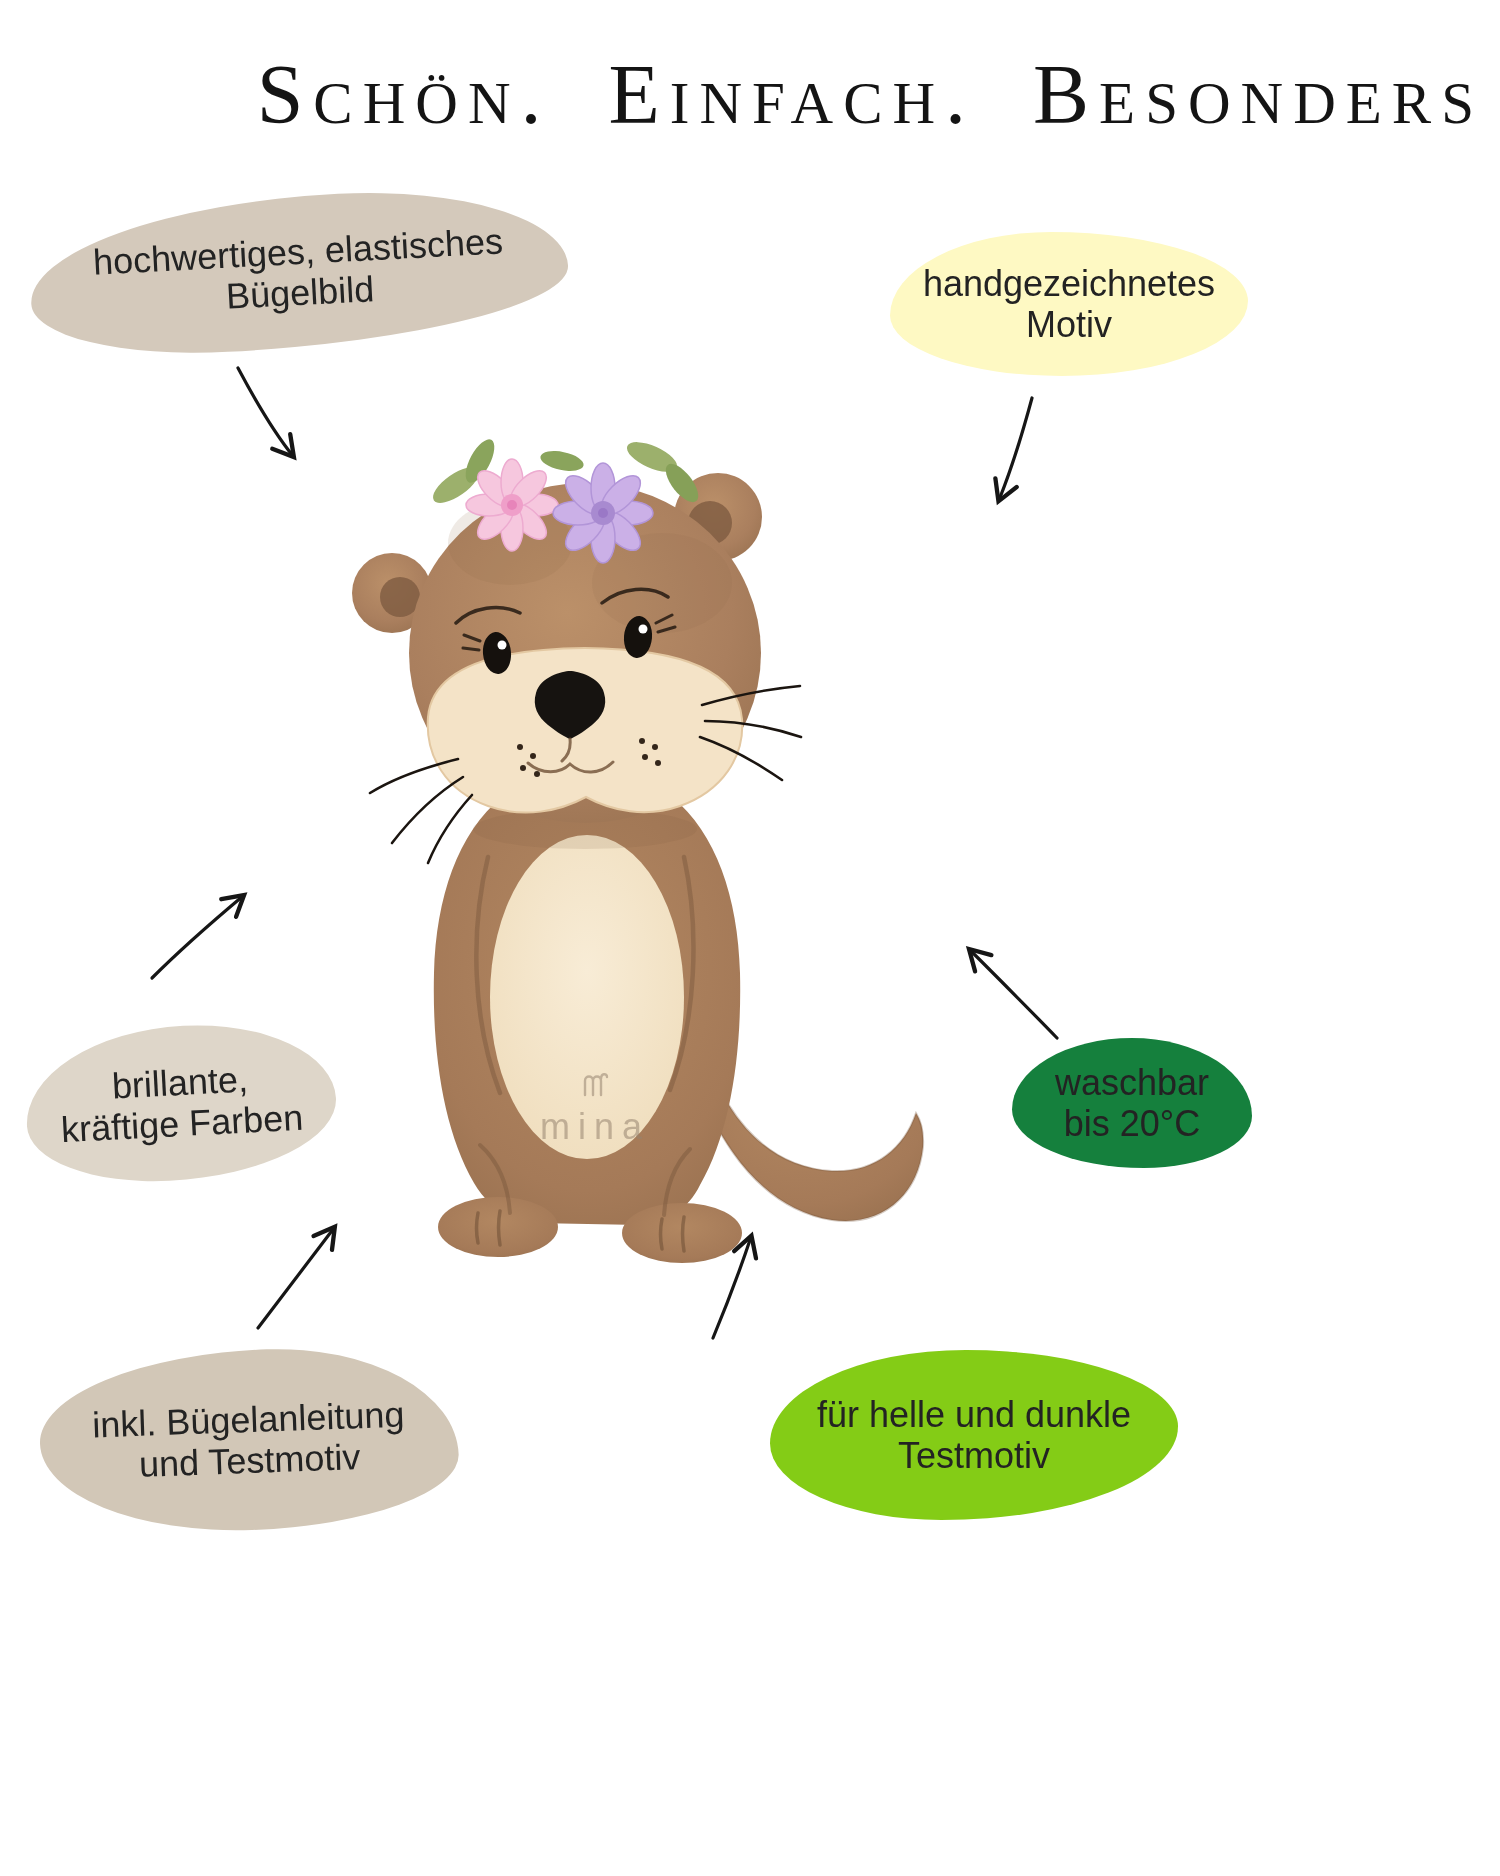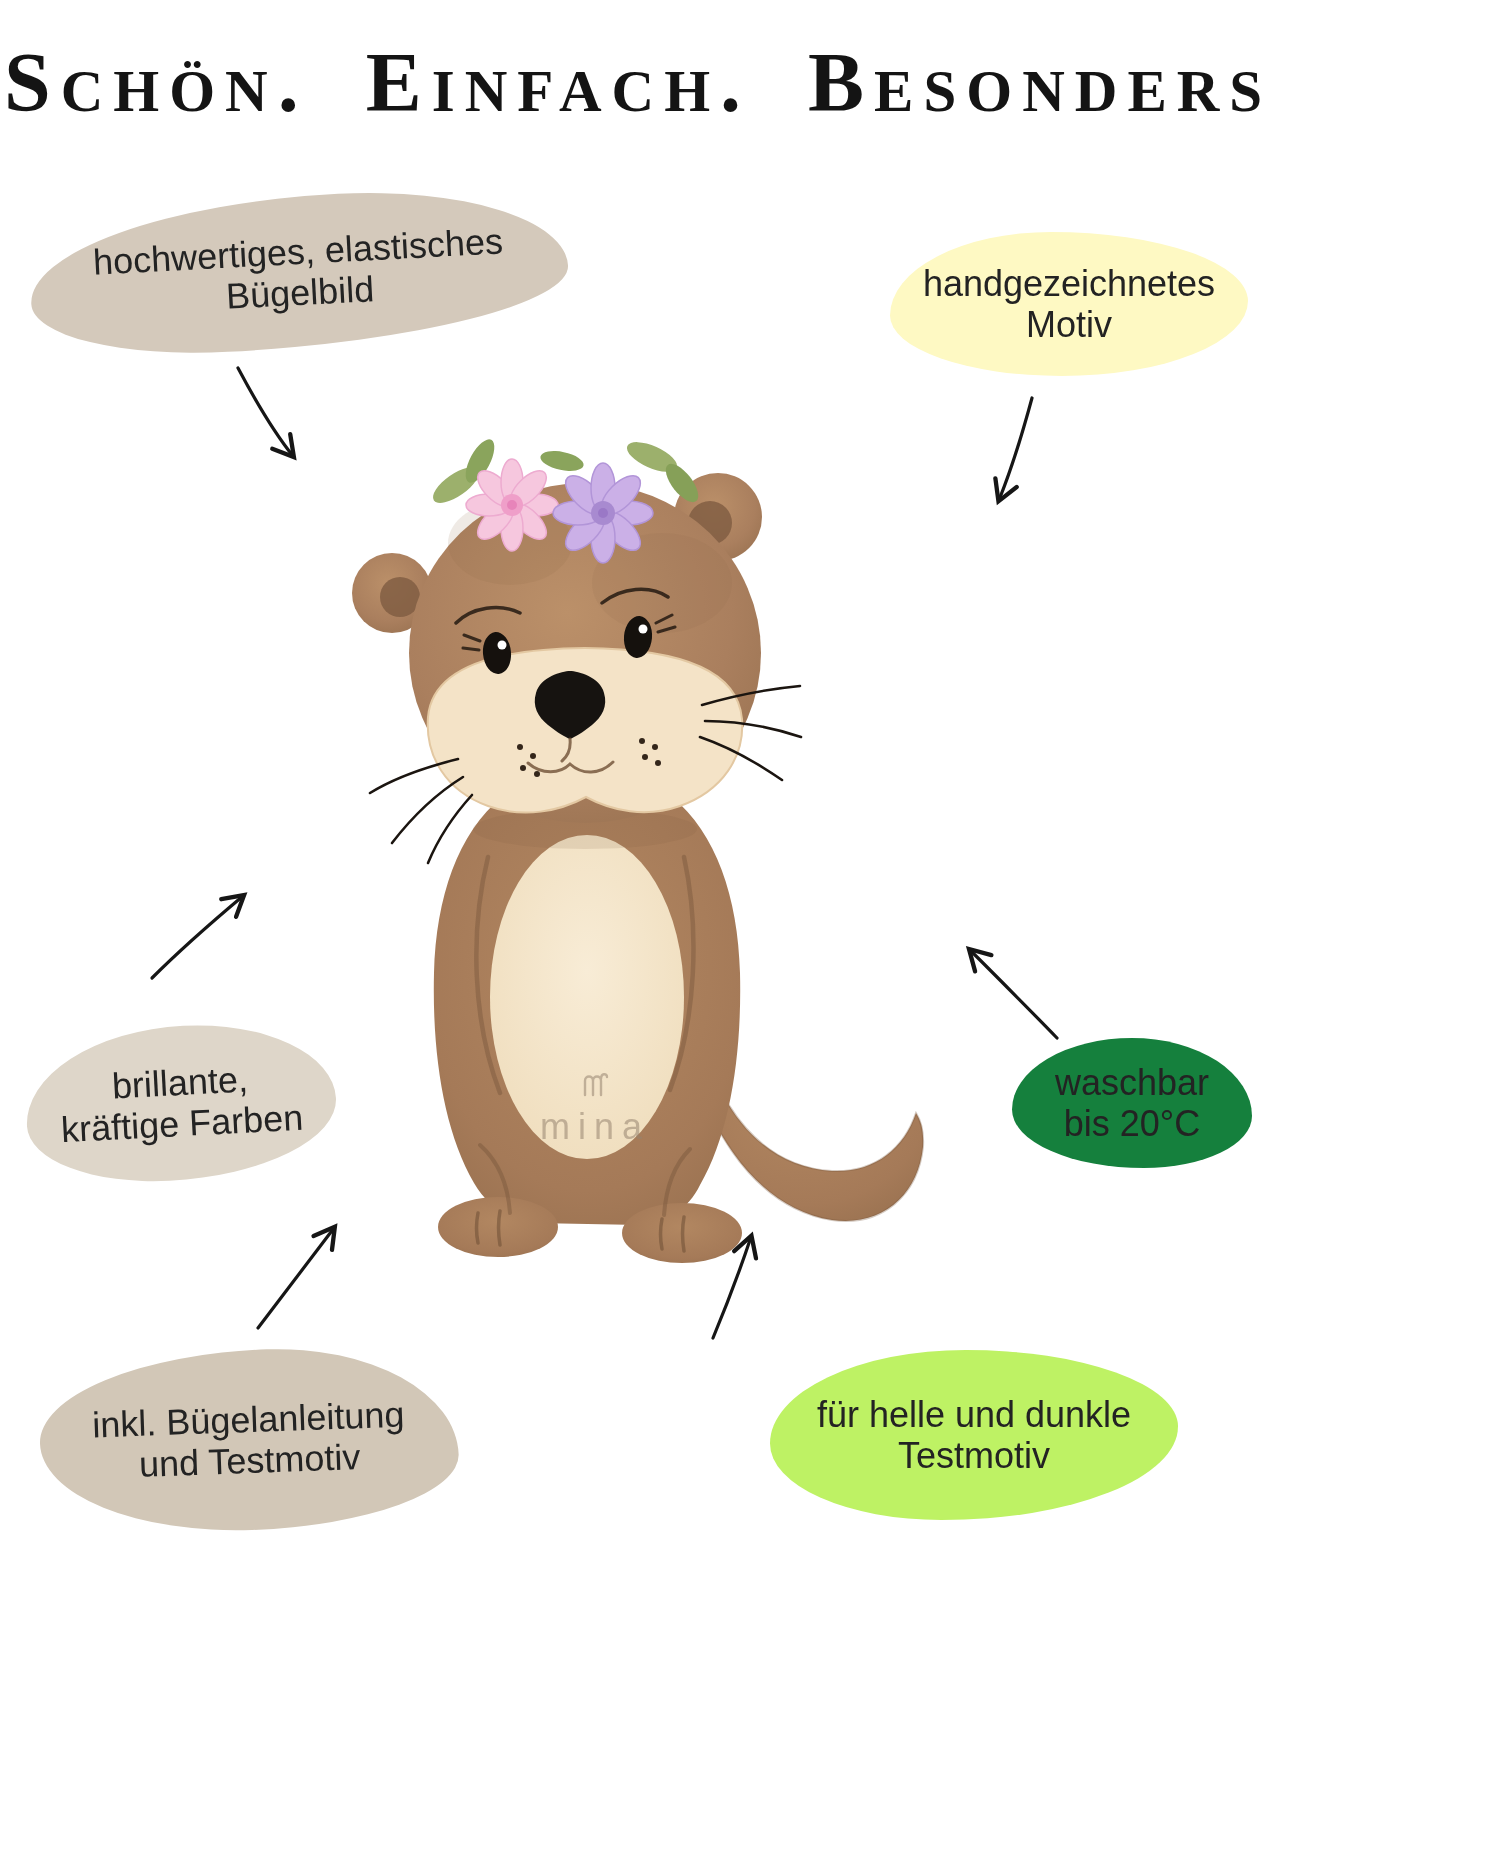--- a/index.html
+++ b/index.html
@@ -1,41 +1,41 @@
 <!DOCTYPE html>
 <html><head>
 <meta charset="utf-8">
 <style>
   html,body{margin:0;padding:0;background:#ffffff;}
   .page{
     position:relative;width:1500px;height:1876px;background:#ffffff;
     font-family:"Liberation Sans",sans-serif;overflow:hidden;
   }
   .title{
-    position:absolute;top:30px;left:0;right:0;margin:4px;text-align:left;
-    font-family:"Liberation Serif",serif;font-weight:700;
+    position:absolute;top:30px;left:0;right:0;margin:16px;text-align:right;
+    font-family:"Liberation Serif",serif;font-weight:400;
     font-variant:small-caps;font-size:84px;letter-spacing:10px;word-spacing:26px;
     color:#141414;
   }
   .blob{
     position:absolute;display:flex;flex-direction:column;align-items:center;
     justify-content:center;text-align:center;
   }
   .blob-line{font-size:36px;line-height:1.15;color:#232323;}
   .blob-tl{left:30px;top:196px;width:538px;height:152px;background:#d4c9bb;
     border-radius:58% 42% 64% 36% / 62% 55% 45% 38%;transform:rotate(-3deg);}
   .blob-tr{left:890px;top:232px;width:358px;height:144px;background:#fef9c3;
     border-radius:45% 55% 52% 48% / 58% 48% 52% 42%;}
   .blob-ml{left:26px;top:1026px;width:310px;height:154px;background:#ded6c9;
     border-radius:52% 48% 55% 45% / 60% 52% 48% 40%;transform:rotate(-3deg);}
   .blob-mr{left:1012px;top:1038px;width:240px;height:130px;background:#15803d;
     border-radius:50% 50% 45% 55% / 55% 60% 40% 45%;}
   .blob-bl{left:40px;top:1350px;width:418px;height:180px;background:#d2c7b7;
     border-radius:55% 45% 50% 50% / 48% 62% 38% 52%;transform:rotate(-2deg);}
-  .blob-br{left:770px;top:1350px;width:408px;height:170px;background:#bef264;
+  .blob-br{left:770px;top:1350px;width:408px;height:170px;background:#84cc16;
     border-radius:48% 52% 58% 42% / 55% 45% 55% 45%;}
   .otter{position:absolute;left:330px;top:425px;width:600px;height:860px;}
   .arrows{position:absolute;left:0;top:0;width:1500px;height:1876px;pointer-events:none;}
   .watermark{
     position:absolute;left:540px;top:1068px;width:110px;text-align:center;
     color:rgba(150,132,112,0.55);
   }
   .watermark .wm-text{font-size:36px;letter-spacing:8px;margin-top:2px;}
 </style>
 </head>

